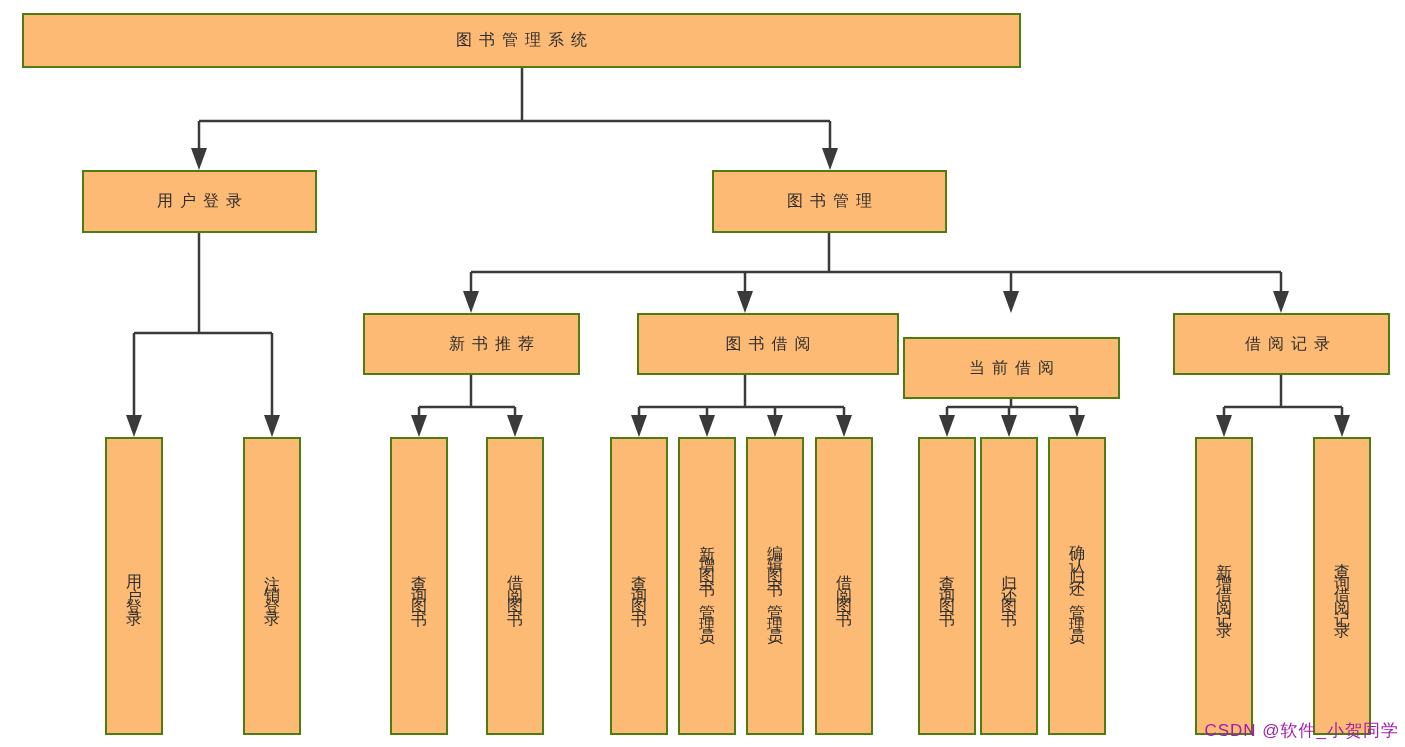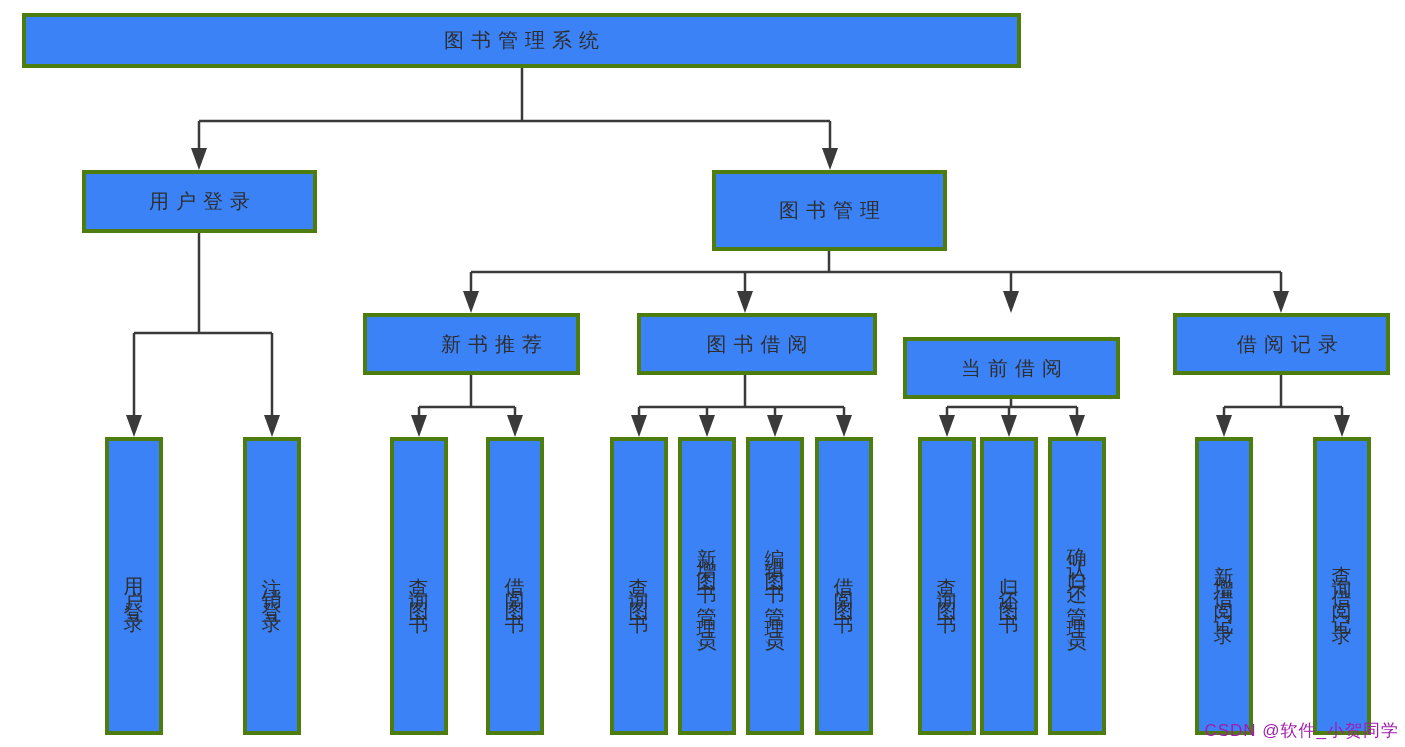--- a/index.html
+++ b/index.html
@@ -12,27 +12,27 @@
     overflow: hidden;
   }
   .wires {
     position: absolute;
     left: 0; top: 0;
     width: 1405px; height: 747px;
   }
   .node {
     position: absolute;
     box-sizing: border-box;
-    border: 4px solid #4d7c0f;
-    background: #3b82f6;
+    border: 2px solid #4d7c0f;
+    background: #fdba74;
     color: #2e2e2e;
     display: flex;
     align-items: center;
     justify-content: center;
-    font-size: 20px;
+    font-size: 16px;
   }
   .node.h {
     letter-spacing: 7px;
     text-indent: 7px;
     white-space: nowrap;
   }
   .node.v {
     writing-mode: vertical-rl;
     letter-spacing: 12px;
     line-height: 1;
@@ -91,24 +91,24 @@
       <polygon points="1001,415 1017,415 1009,437"></polygon>
       <polygon points="1069,415 1085,415 1077,437"></polygon>
       <polygon points="1216,415 1232,415 1224,437"></polygon>
       <polygon points="1334,415 1350,415 1342,437"></polygon>
     </g>
   </svg>
 
   <div class="node h" style="left:22px; top:13px; width:999px; height:55px;">图书管理系统</div>
 
   <div class="node h" style="left:82px; top:170px; width:235px; height:63px;">用户登录</div>
-  <div class="node h" style="left:712px; top:170px; width:235px; height:81px;">图书管理</div>
+  <div class="node h" style="left:712px; top:170px; width:235px; height:63px;">图书管理</div>
 
   <div class="node h" style="left:363px; top:313px; width:217px; height:62px;padding-left:40px;">新书推荐</div>
-  <div class="node h" style="left:637px; top:313px; width:240px; height:62px;">图书借阅</div>
+  <div class="node h" style="left:637px; top:313px; width:262px; height:62px;">图书借阅</div>
   <div class="node h" style="left:903px; top:313px; width:217px; height:62px;margin-top:24px;">当前借阅</div>
   <div class="node h" style="left:1173px; top:313px; width:217px; height:62px;padding-left:12px;">借阅记录</div>
 
   <div class="node v" style="left:105px; top:437px; width:58px; height:298px;">用户登录</div>
   <div class="node v" style="left:243px; top:437px; width:58px; height:298px;">注销登录</div>
 
   <div class="node v" style="left:390px; top:437px; width:58px; height:298px;">查询图书</div>
   <div class="node v" style="left:486px; top:437px; width:58px; height:298px;">借阅图书</div>
 
   <div class="node v" style="left:610px; top:437px; width:58px; height:298px;">查询图书</div>

